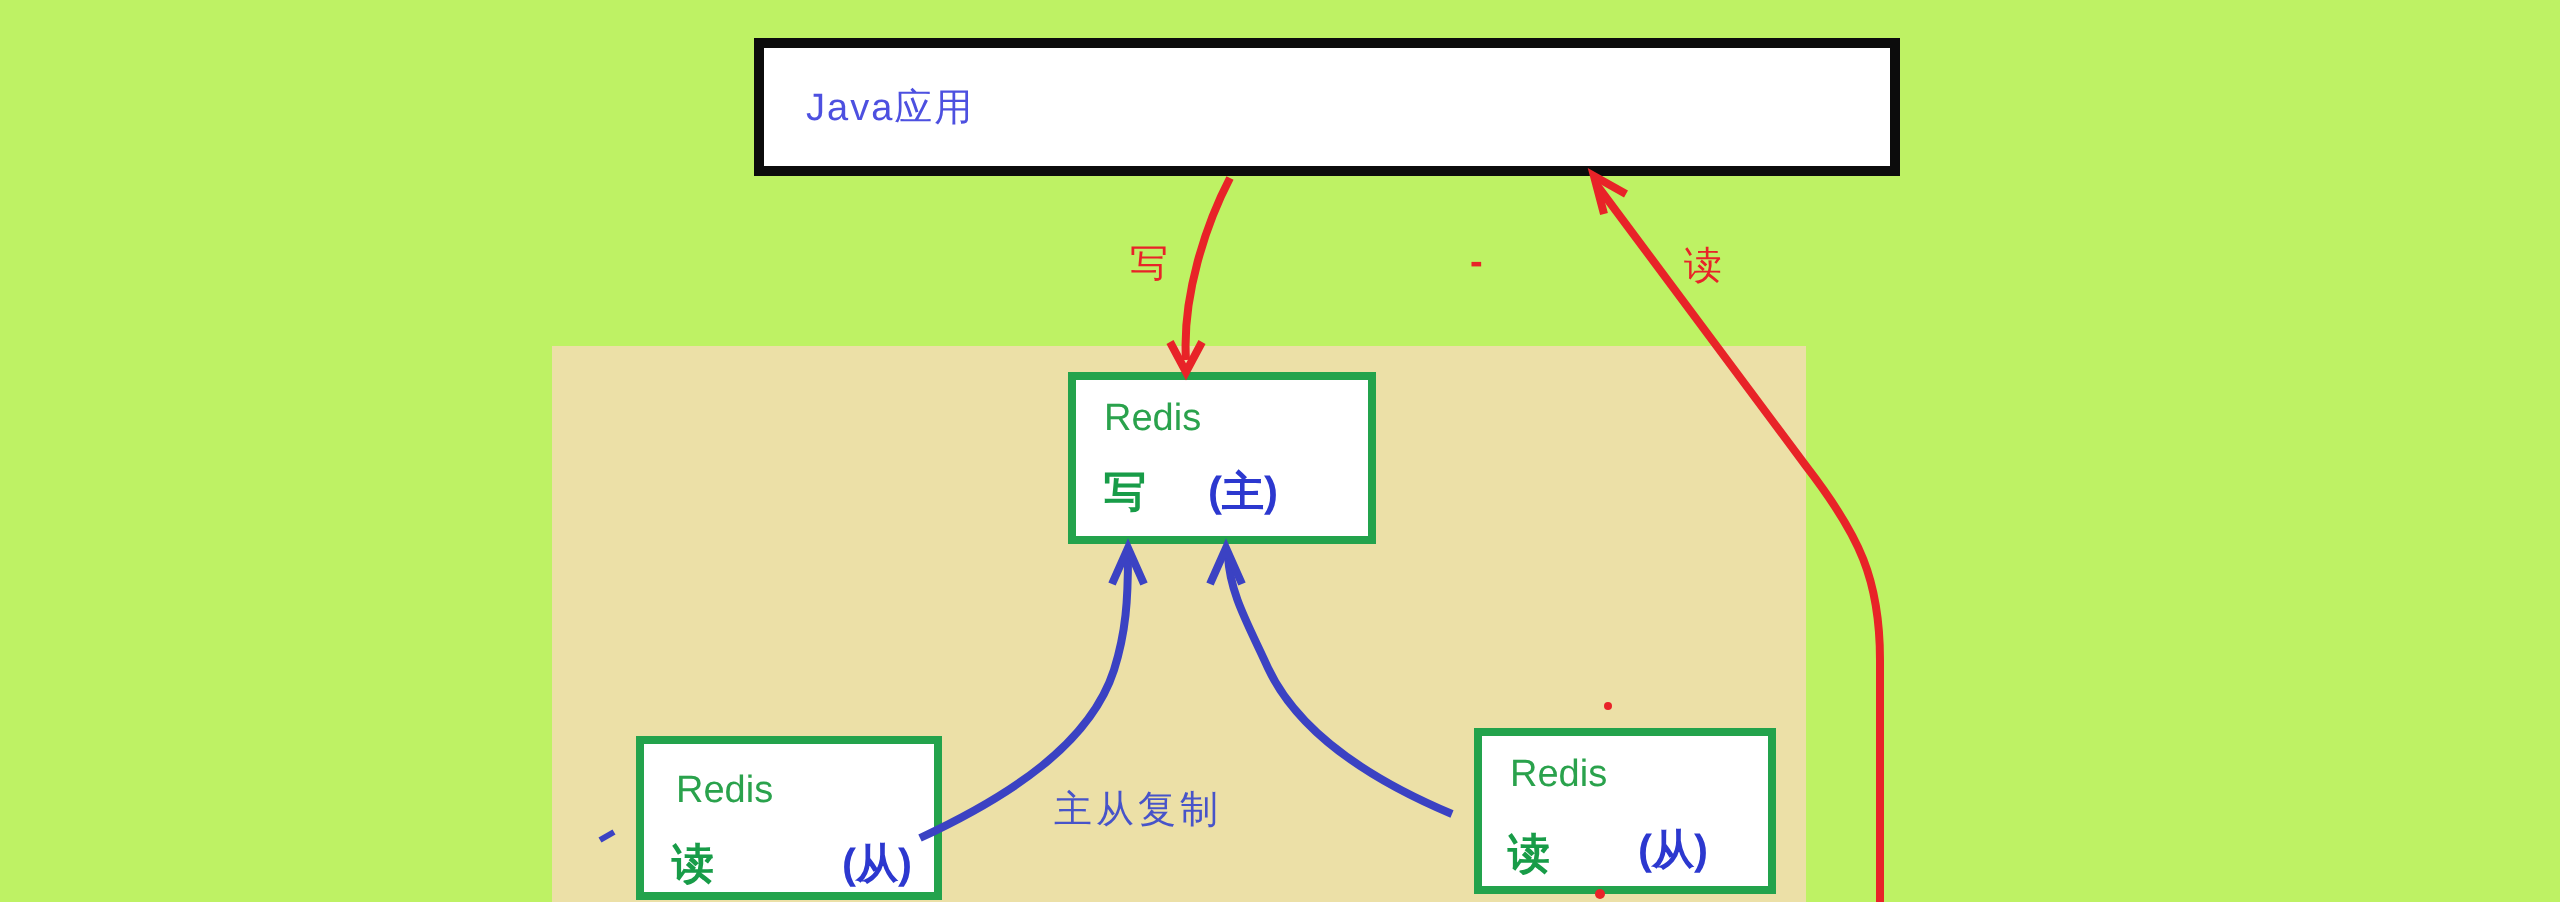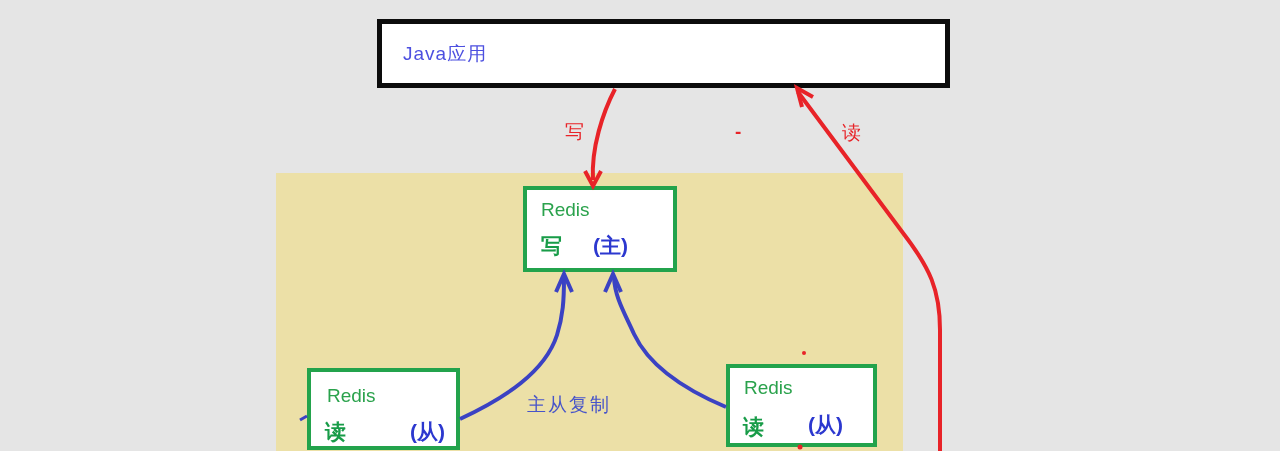--- a/index.html
+++ b/index.html
@@ -1,37 +1,38 @@
 <!DOCTYPE html>
 <html><head>
 <meta charset="utf-8">
 <style>
   html,body{margin:0;padding:0;background:#fff;}
   #canvas{
     position:relative;width:1280px;height:451px;overflow:hidden;
-    background:#e5e5e5;font-family:"Liberation Sans","DejaVu Sans",sans-serif;
+    background:#bef264;font-family:"Liberation Sans","DejaVu Sans",sans-serif;
   }
   
   .cluster-bg{
     position:absolute;left:276px;top:173px;width:627px;height:278px;
     background:#ece0a7;
   }
   
   .java-box{
     position:absolute;left:377px;top:19px;width:573px;height:69px;
     box-sizing:border-box;border:5px solid #0c0c0c;background:#ffffff;
     display:flex;align-items:center;
   }
   .java-box .lbl{
     margin-left:21px;font-size:19px;color:#4d50e0;letter-spacing:1px;
   }
   
   .redis-box{
     position:absolute;box-sizing:border-box;border:4px solid #23a34c;
     background:#ffffff;
+    margin-left:11px;
   }
   .redis-box .title{
     position:absolute;left:14px;top:9px;font-size:19px;color:#2aa24c;
   }
   .redis-box .role{
     position:absolute;font-size:21px;font-weight:bold;color:#189c48;
   }
   .redis-box .tag{
     position:absolute;font-size:21px;font-weight:bold;color:#2c38cf;
   }

